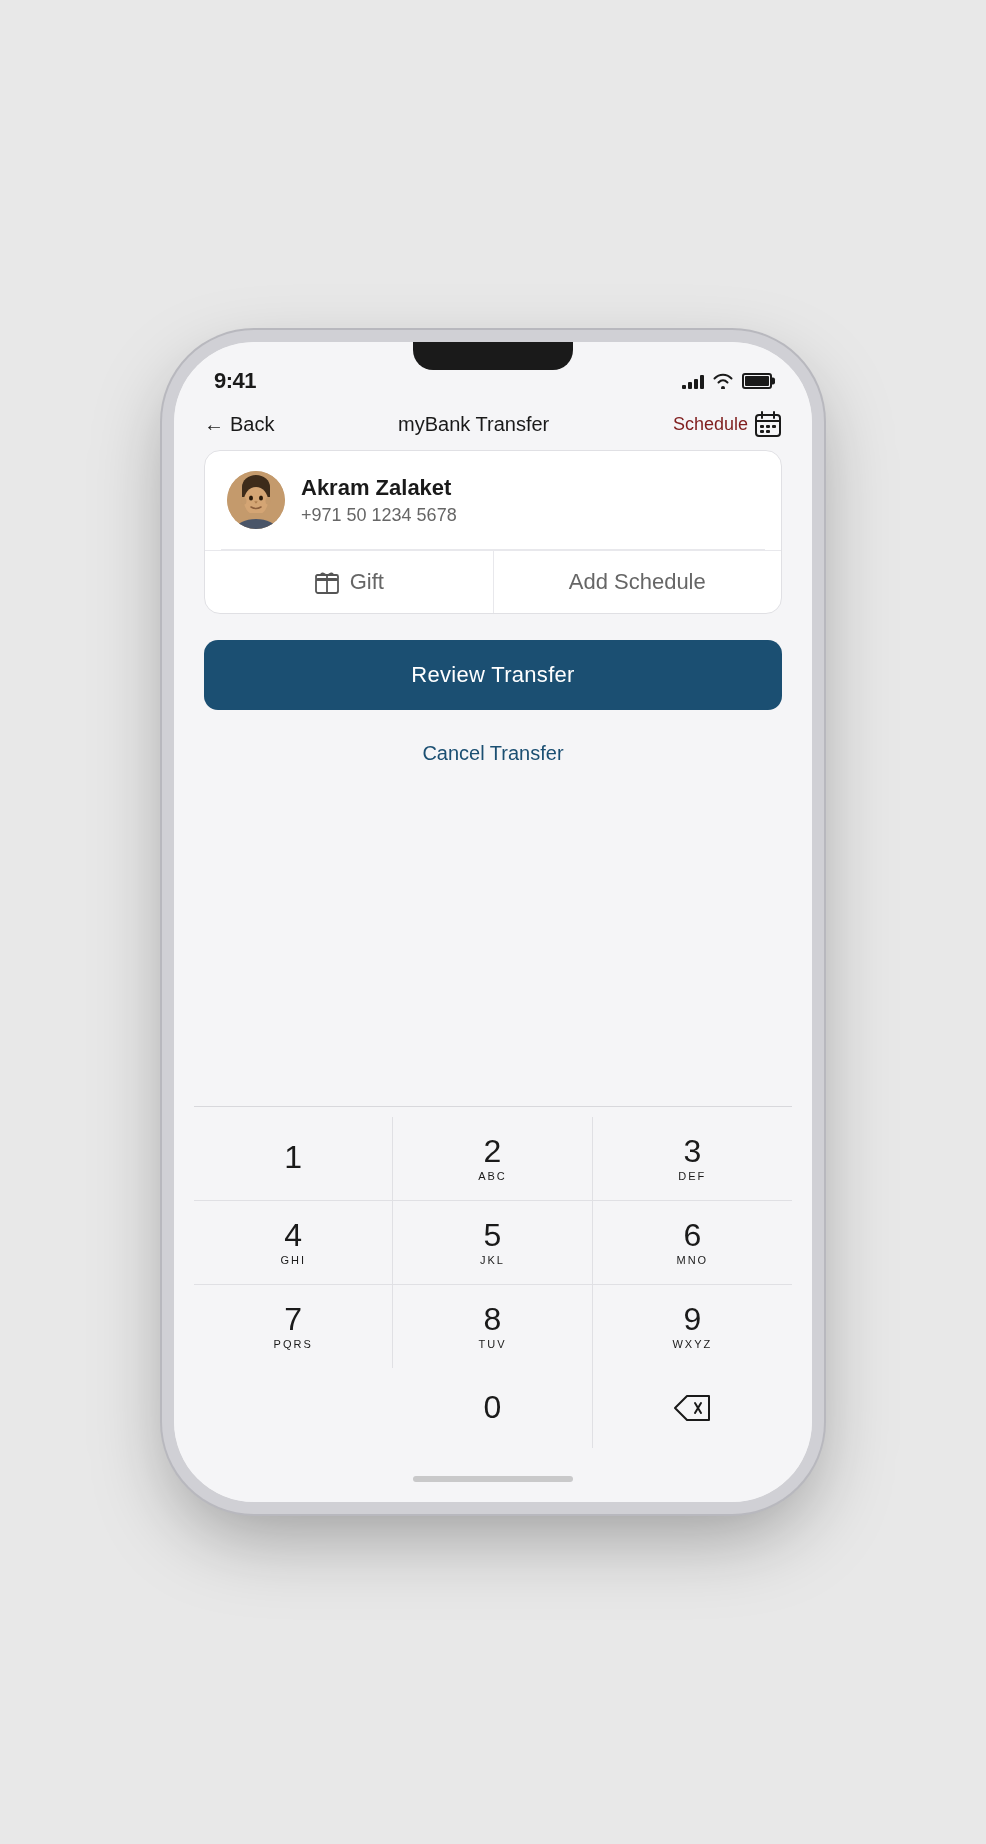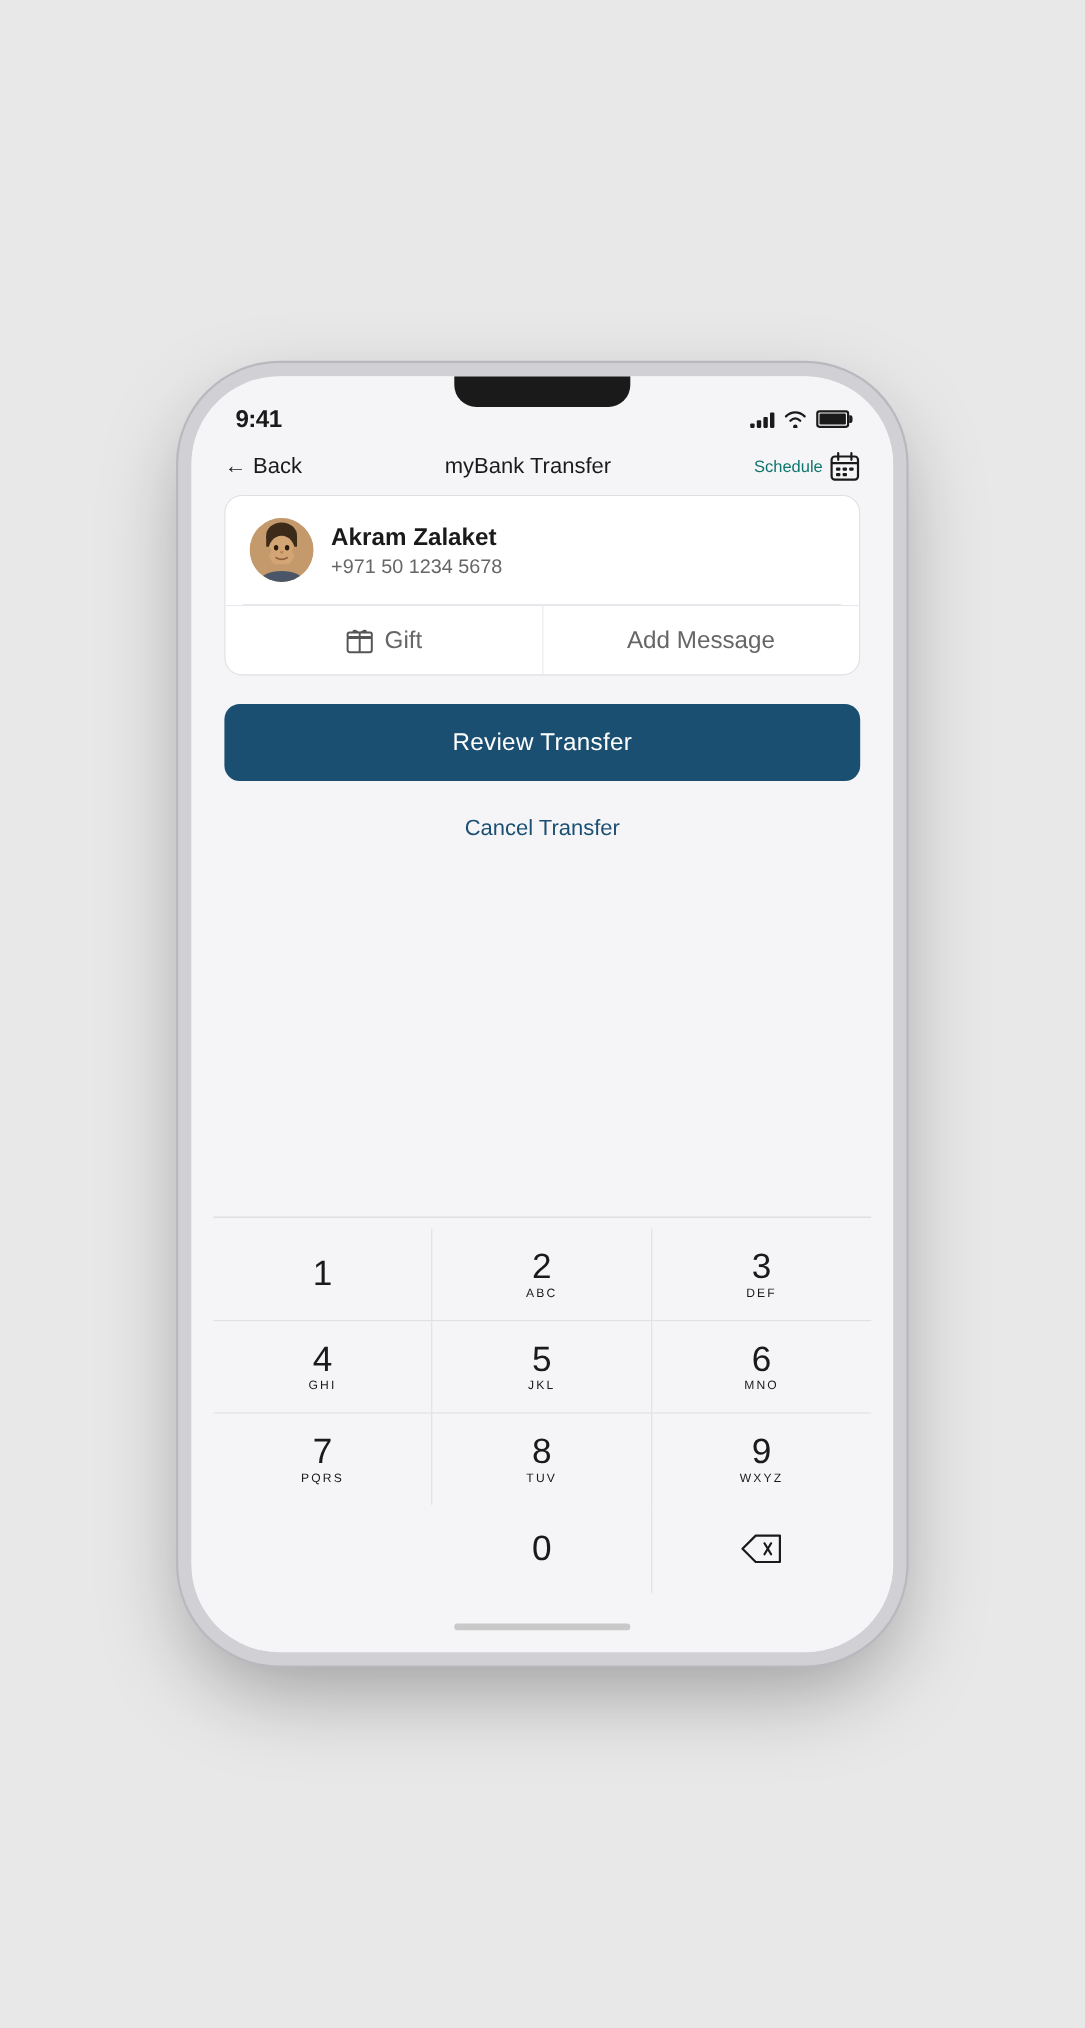--- a/index.html
+++ b/index.html
@@ -152,22 +152,22 @@
 
     .schedule-btn {
       display: flex;
       align-items: center;
       gap: 6px;
       cursor: pointer;
       color: #1a1a1a;
     }
 
     .schedule-label {
-      font-size: 15px;
-      color: #0f766e;
+      font-size: 18px;
+      color: #7f1d1d;
     }
 
     
     .main-content {
       flex: 1;
       padding: 0 30px;
       overflow: hidden;
     }
 
     .sending-to-label {
@@ -523,21 +523,21 @@
               <rect x="2" y="6" width="22" height="5" rx="1.5" stroke="#555" stroke-width="1.8" fill="none"></rect>
               <path d="M13 6v18" stroke="#555" stroke-width="1.8"></path>
 
               <path d="M13 6 C13 6 9 2 7 4 C5 6 9 7 13 6" fill="#555"></path>
 
               <path d="M13 6 C13 6 17 2 19 4 C21 6 17 7 13 6" fill="#555"></path>
             </svg>
             <span>Gift</span>
           </div>
           <div class="action-btn">
-            <span>Add Message</span>
+            <span>Add Schedule</span>
           </div>
         </div>
 
       </div>
 
       
       <button class="review-btn">Review Transfer</button>
 
       
       <button class="cancel-link">Cancel Transfer</button>

